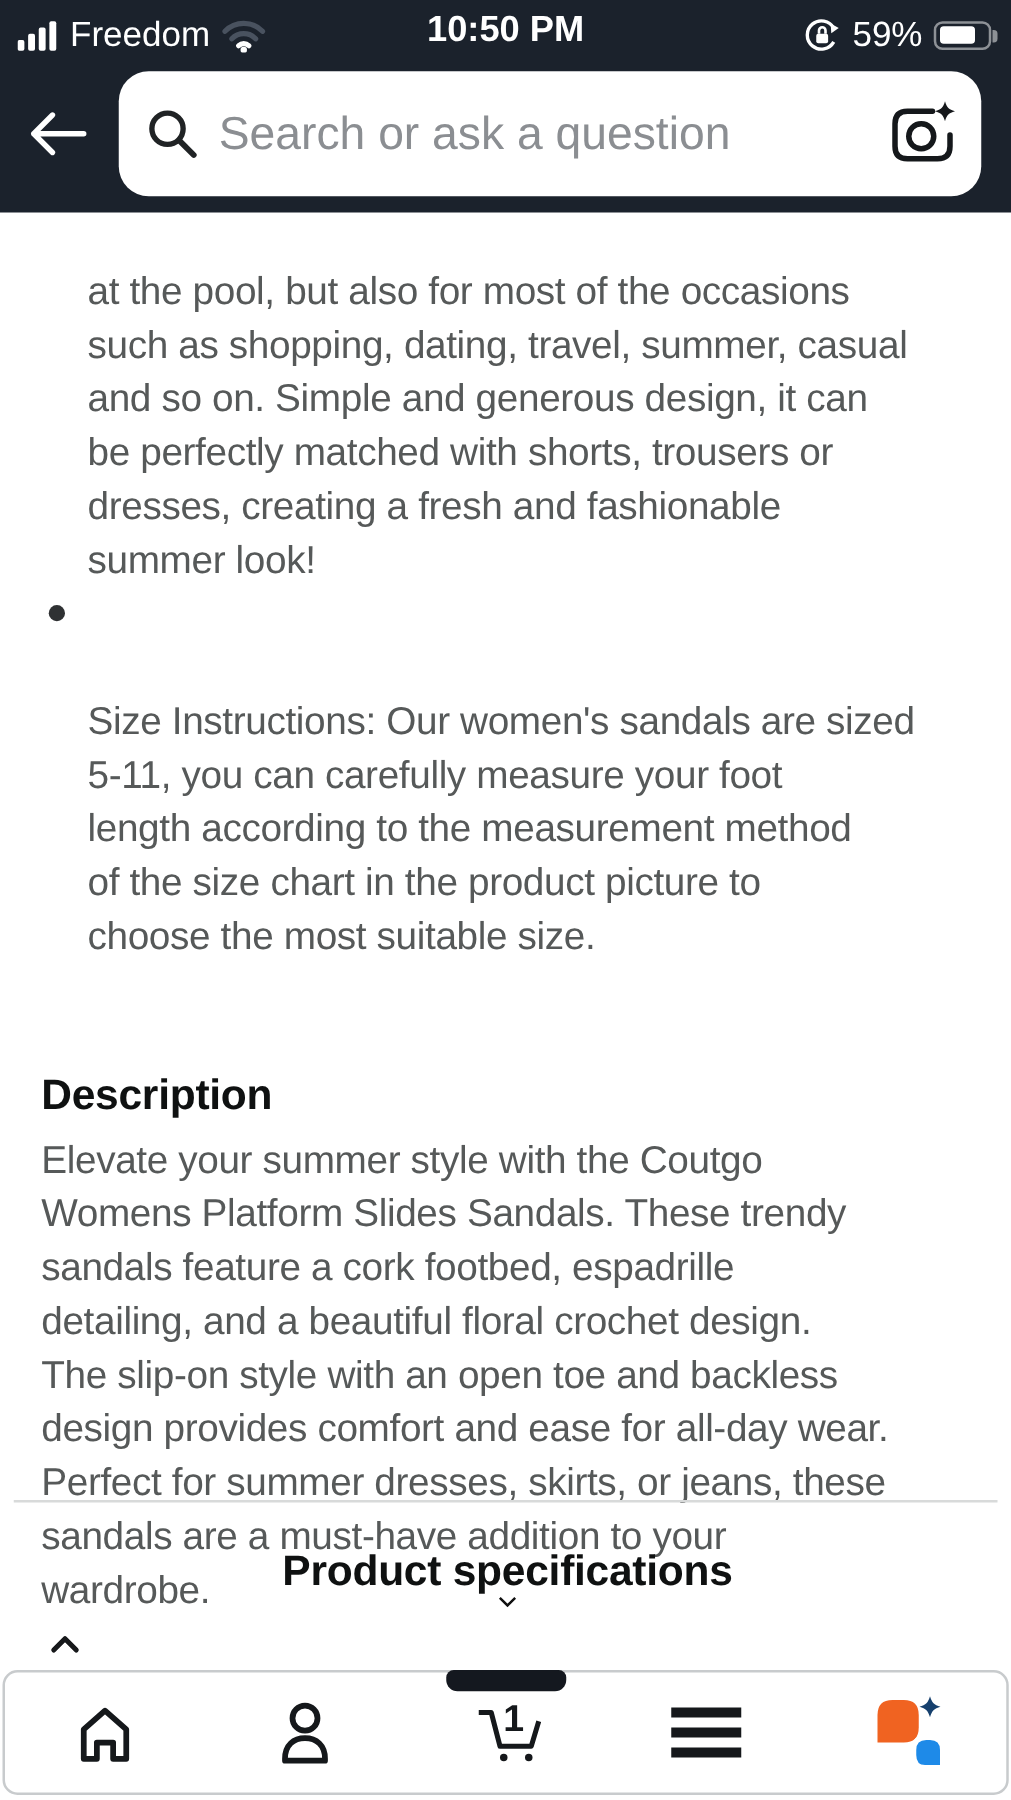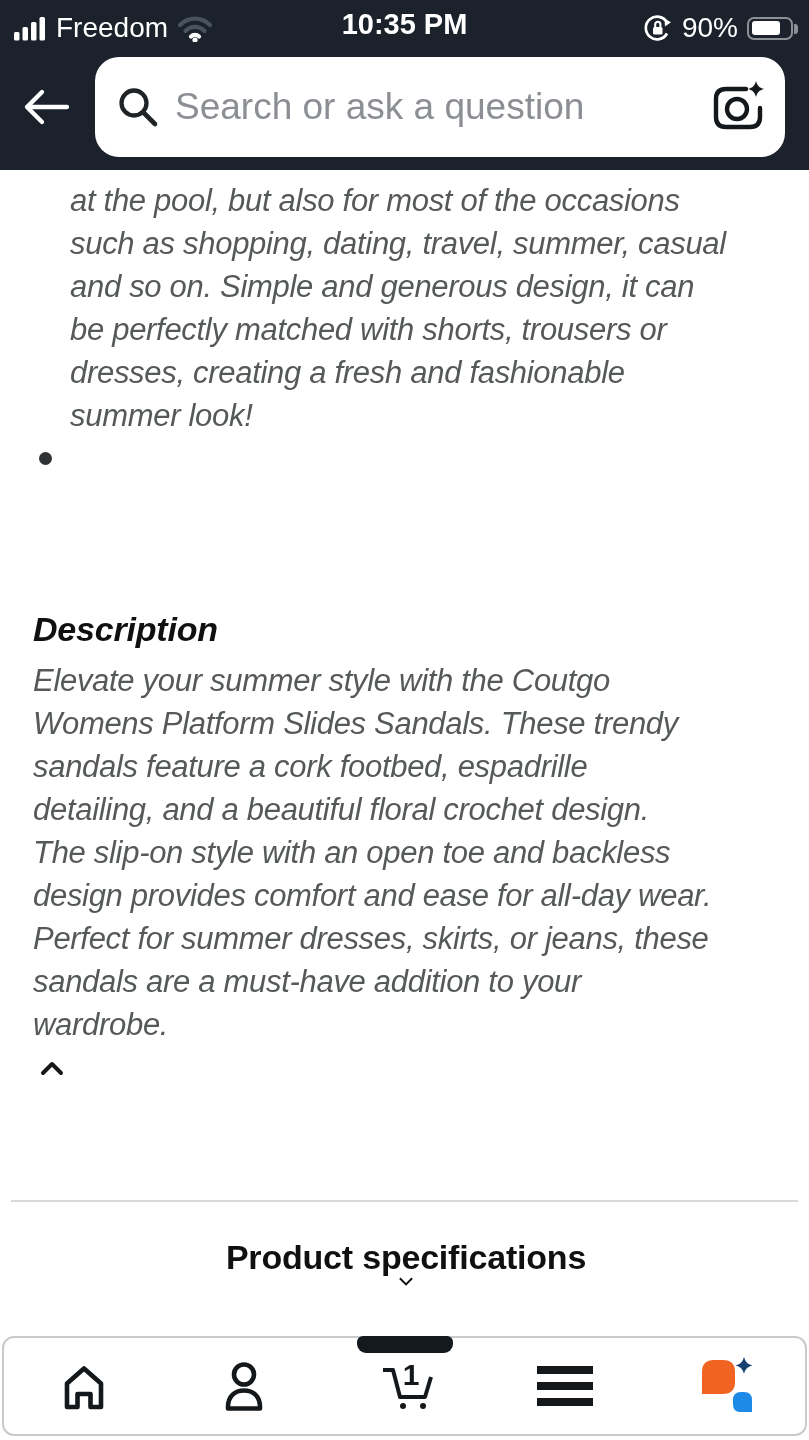--- a/index.html
+++ b/index.html
@@ -19,22 +19,22 @@
   .battery-fill { height:100%; background:#fff; border-radius:3px; }
   .battery-nub { position:absolute; right:-7px; top:5px; width:4px; height:10px; background:rgba(255,255,255,0.5); border-radius:0 3px 3px 0; }
 
   .search-row { position:absolute; top:57px; left:0; right:0; height:100px;padding-left:36px; }
   .back-btn { position:absolute; left:22px; top:0; height:100px; display:flex; align-items:center; }
   .search-box { position:absolute; left:95px; width:690px; height:100px; background:#fff; border-radius:24px; display:flex; align-items:center; padding:0 18px 0 22px; }
   .search-input { flex:1; border:none; outline:none; font-family:"Liberation Sans", sans-serif; font-size:37px; color:#333; margin-left:16px; min-width:0; background:transparent; }
   .search-input::placeholder { color:#8B8E92; opacity:1; }
 
   
-  .page-content { position:absolute; top:136px; left:33px; width:748px; z-index:1;
-                  font-size:31px; line-height:43px; color:#565959; letter-spacing:-0.3px;font-style:italic; }
+  .page-content { position:absolute; top:168px; left:33px; width:748px; z-index:1;
+                  font-size:31px; line-height:43px; color:#565959; letter-spacing:-0.3px; }
   .bullet-item { position:relative; padding-left:37px; white-space:pre-line; }
   .bullet-dot { position:absolute; left:6px; top:15px; width:13px; height:13px; border-radius:50%; background:#2f3133; }
   .desc-heading { margin-top:84px; font-size:34px; line-height:44px; font-weight:700; color:#0F1111; letter-spacing:-0.2px; }
   .desc-body { margin-top:8px; white-space:pre-line; }
   .see-less { display:flex; align-items:center; gap:15px; height:43px; margin-left:7px; cursor:pointer; }
   .see-less-label { color:#2E6FB2; font-size:31px; }
 
   .divider { position:absolute; top:1200px; left:11px; right:11px; border-top:2px solid #D8DADA; z-index:1; }
 
   .spec-row { position:absolute; top:1238px; left:33px; right:30px; height:48px; display:flex; align-items:center; justify-content:space-between; z-index:1; cursor:pointer;flex-direction:column; }
@@ -61,29 +61,29 @@
           <rect x="25.5" y="1" width="5.5" height="23.5" rx="1.5" fill="#fff"></rect>
         </svg>
         <span class="carrier">Freedom</span>
         <svg width="36" height="27" viewBox="0 0 36 27">
           <path d="M3 10 A 21 21 0 0 1 33 10" stroke="#49525F" stroke-width="4.2" fill="none" stroke-linecap="round"></path>
           <path d="M8.5 16 A 13 13 0 0 1 27.5 16" stroke="#49525F" stroke-width="4.2" fill="none" stroke-linecap="round"></path>
           <path d="M14 21.5 A 6 6 0 0 1 22 21.5" stroke="#fff" stroke-width="4.2" fill="none" stroke-linecap="round"></path>
           <circle cx="18" cy="25" r="2.6" fill="#fff"></circle>
         </svg>
       </div>
-      <span class="time">10:35 PM</span>
+      <span class="time">10:50 PM</span>
       <div class="sb-right">
         <svg width="31" height="31" viewBox="0 0 31 31">
           <path d="M25 20.5 A 11.3 11.3 0 1 1 25 9.5" stroke="#fff" stroke-width="2.7" fill="none"></path>
           <path d="M22.5 5.8 L29 9.3 L23 13.5 Z" fill="#fff"></path>
           <rect x="11" y="14" width="9.5" height="7.5" rx="1.6" fill="#fff"></rect>
           <path d="M13.2 14 v-2.6 a2.6 2.6 0 0 1 5.2 0 v2.6" stroke="#fff" stroke-width="2.1" fill="none"></path>
         </svg>
-        <span class="battery-pct">90%</span>
+        <span class="battery-pct">59%</span>
         <div class="battery">
           <div class="battery-fill" style="width:78%"></div>
           <div class="battery-nub"></div>
         </div>
       </div>
     </div>
 
     <div class="search-row">
       <div class="back-btn">
         <svg width="48" height="40" viewBox="0 0 48 40">
@@ -111,20 +111,25 @@
       <span>at the pool, but also for most of the occasions
 such as shopping, dating, travel, summer, casual
 and so on. Simple and generous design, it can
 be perfectly matched with shorts, trousers or
 dresses, creating a fresh and fashionable
 summer look!</span>
     </div>
 
     <div class="bullet-item">
       <span class="bullet-dot"></span>
+      <span>Size Instructions: Our women's sandals are sized
+5-11, you can carefully measure your foot
+length according to the measurement method
+of the size chart in the product picture to
+choose the most suitable size.</span>
     </div>
 
     <h2 class="desc-heading">Description</h2>
 
     <p class="desc-body">Elevate your summer style with the Coutgo
 Womens Platform Slides Sandals. These trendy
 sandals feature a cork footbed, espadrille
 detailing, and a beautiful floral crochet design.
 The slip-on style with an open toe and backless
 design provides comfort and ease for all-day wear.

